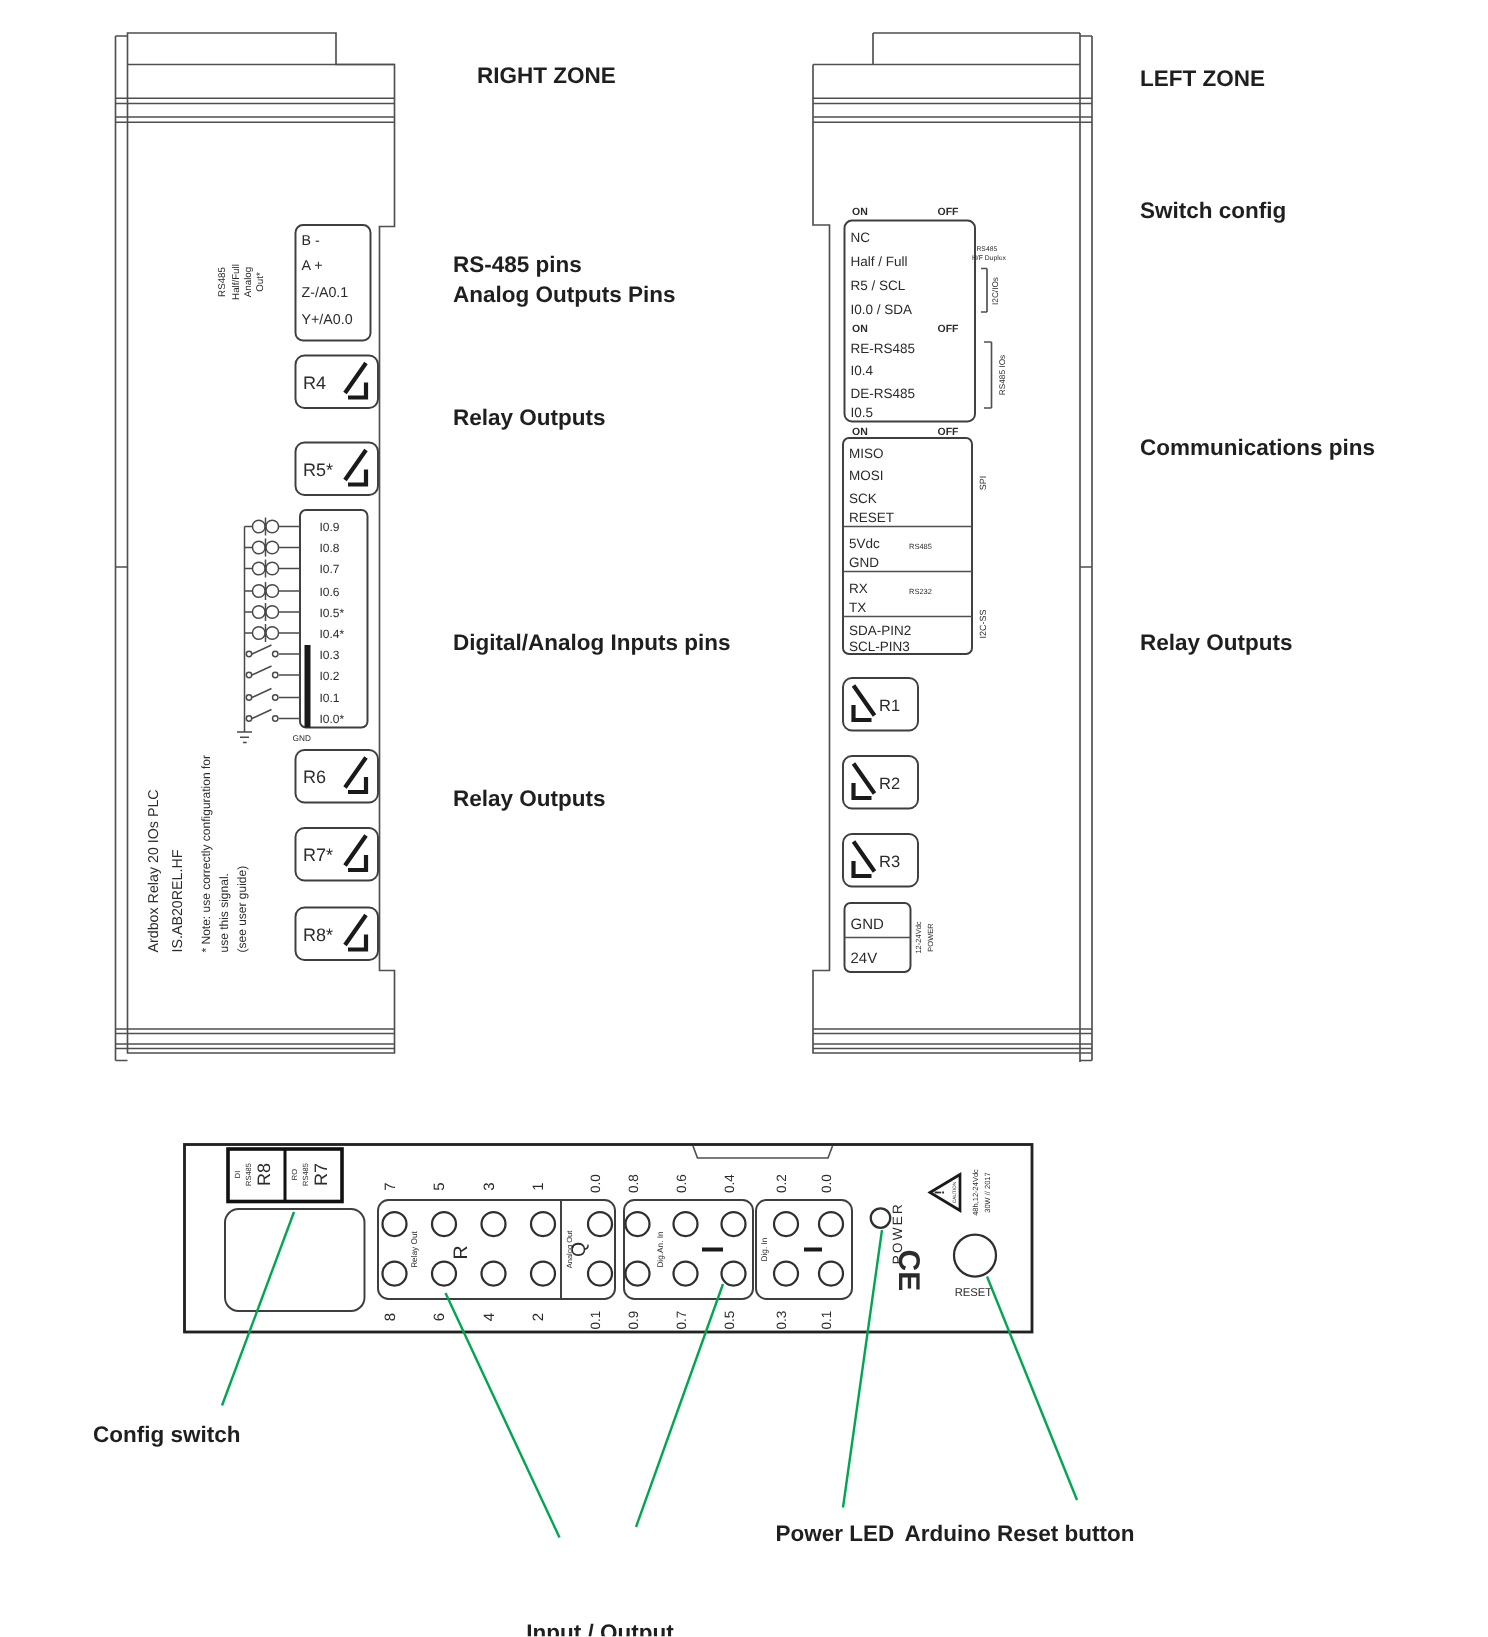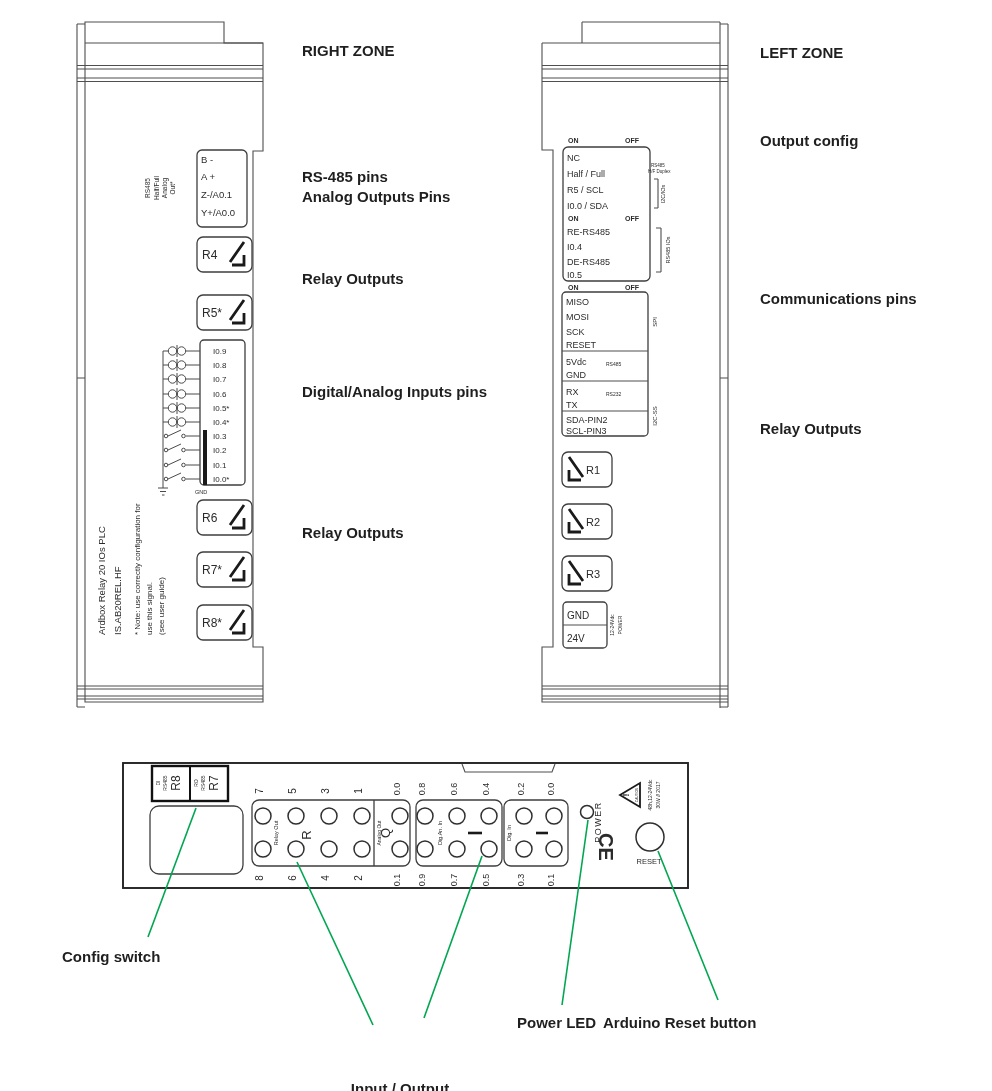--- a/index.html
+++ b/index.html
@@ -372,29 +372,29 @@
   </svg>
 
   <svg style="left:0;top:0" width="992" height="1091" viewBox="0 0 992 1091" pointer-events="none">
     <line class="gr" x1="196" y1="808" x2="148" y2="937"></line>
     <line class="gr" x1="297" y1="862" x2="373" y2="1025"></line>
     <line class="gr" x1="482" y1="856" x2="424" y2="1018"></line>
     <line class="gr" x1="588" y1="820" x2="562" y2="1005"></line>
     <line class="gr" x1="658" y1="851" x2="718" y2="1000"></line>
   </svg>
 
-  <div class="lbl" style="left:302px;top:42px">RIGHT ZONE</div>
+  <div class="lbl" style="left:318px;top:42px">RIGHT ZONE</div>
   <div class="lbl" style="left:302px;top:168px">RS-485 pins</div>
   <div class="lbl" style="left:302px;top:188px">Analog Outputs Pins</div>
   <div class="lbl" style="left:302px;top:270px">Relay Outputs</div>
-  <div class="lbl" style="left:302px;top:383px">Digital/Analog Inputs pins</div>
+  <div class="lbl" style="left:302px;top:420px">Digital/Analog Inputs pins</div>
   <div class="lbl" style="left:302px;top:524px">Relay Outputs</div>
 
   <div class="lbl" style="left:760px;top:44px">LEFT ZONE</div>
-  <div class="lbl" style="left:760px;top:132px">Output config</div>
+  <div class="lbl" style="left:760px;top:132px">Switch config</div>
   <div class="lbl" style="left:760px;top:290px">Communications pins</div>
   <div class="lbl" style="left:760px;top:420px">Relay Outputs</div>
 
   <div class="lbl" style="left:62px;top:948px">Config switch</div>
   <div class="lbl center" style="left:330px;top:1036px;width:140px">
     <div>Input / Output</div>
     <div>LED</div>
   </div>
   <div class="lbl" style="left:517px;top:1014px">Power LED</div>
   <div class="lbl" style="left:603px;top:1014px">Arduino Reset button</div>

